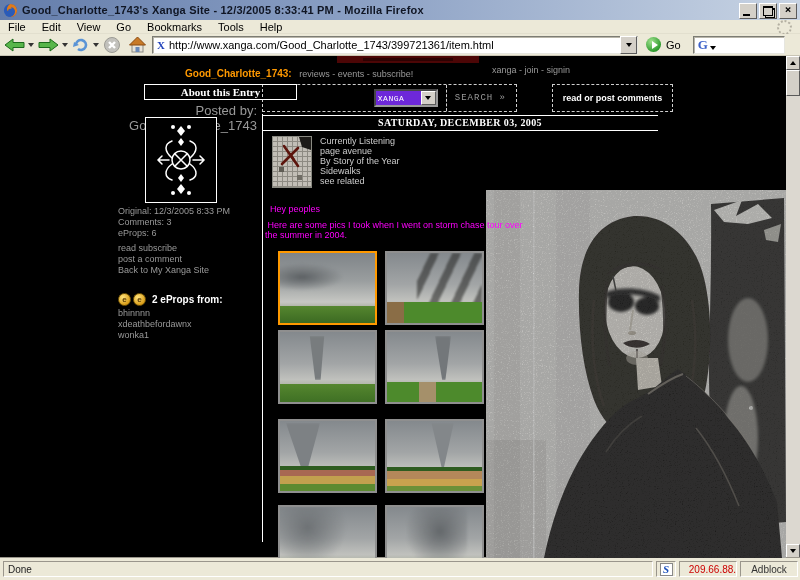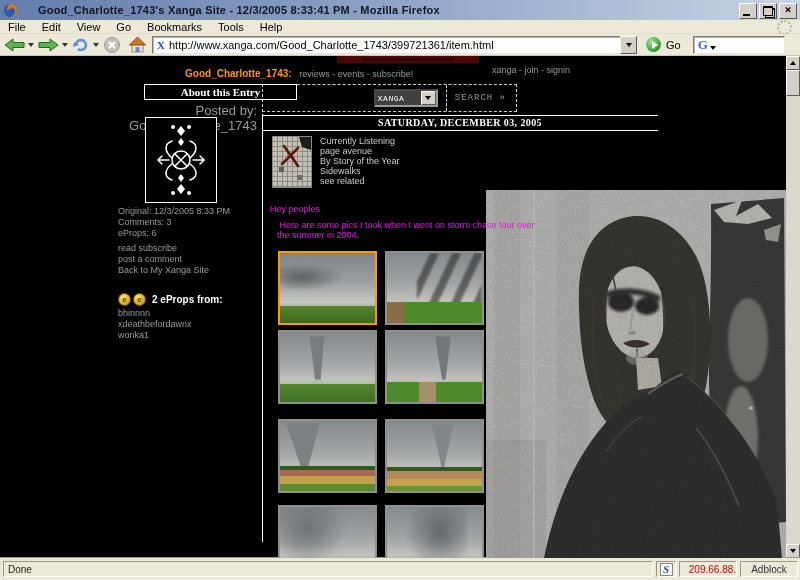--- a/index.html
+++ b/index.html
@@ -5,21 +5,21 @@
   html,body{margin:0;padding:0;}
   body{
     width:800px;height:580px;position:relative;overflow:hidden;
     font-family:"Liberation Sans","DejaVu Sans",sans-serif;
     background:#000;
   }
   
   .titlebar{
     position:absolute;left:0;top:0;width:800px;height:20px;
     background:linear-gradient(90deg,#647dab 0%,#8ba0c4 45%,#c8d4e4 100%);
-    display:flex;align-items:center;padding-left:3px;box-sizing:border-box;gap:16px;
+    display:flex;align-items:center;padding-left:3px;box-sizing:border-box;
   }
   .fxicon{width:15px;height:15px;margin-right:4px;flex:0 0 auto;}
   .titletext{font-size:11px;font-weight:bold;color:#101624;white-space:nowrap;letter-spacing:.2px;}
   .winbtns{position:absolute;right:3px;top:3px;display:flex;gap:2px;}
   .winbtn{
     width:16px;height:14px;background:#d4d0c8;position:relative;
     border:1px solid;border-color:#fff #5a5a5a #5a5a5a #fff;cursor:pointer;
     font-family:"DejaVu Sans Mono",monospace;font-size:9px;line-height:12px;text-align:center;color:#000;
   }
   .winbtn .mingl{position:absolute;left:3px;bottom:2px;width:7px;height:2px;background:#000;}
@@ -70,21 +70,21 @@
   .banner-remnant i{display:block;margin:2px auto 0;width:90px;height:3px;background:#2c0202;}
   .page-header{position:absolute;left:185px;top:7px;height:14px;white-space:nowrap;}
   .username{font-size:10px;font-weight:bold;color:#ff9900;cursor:pointer;}
   .hlinks{font-size:9px;color:#999;margin-left:3px;}
   .hright{position:absolute;left:492px;top:9px;font-size:9px;color:#999;white-space:nowrap;}
   .search-outer{
     position:absolute;left:262px;top:28px;width:255px;height:28px;border:1px dashed #cfcfcf;box-sizing:border-box;
     display:flex;align-items:center;justify-content:flex-end;
   }
   .xselect{
-    width:64px;height:18px;background:#404040;border:2px inset #9a9a9a;box-sizing:border-box;
+    width:64px;height:18px;background:#6d28d9;border:2px inset #9a9a9a;box-sizing:border-box;
     display:flex;align-items:center;cursor:pointer;
   }
   .xselect .xval{flex:1;color:#fff;font-family:"Liberation Mono","DejaVu Sans Mono",monospace;font-size:8px;padding-left:2px;letter-spacing:.5px;}
   .selbtn{width:13px;height:12px;background:#d4d0c8;border:1px solid;border-color:#fff #5a5a5a #5a5a5a #fff;display:flex;align-items:center;justify-content:center;}
   .selbtn .dc{width:0;height:0;border-left:3px solid transparent;border-right:3px solid transparent;border-top:4px solid #000;}
   .search-sep{width:0;height:26px;border-left:1px dashed #cfcfcf;margin:0 8px;}
   .searchlbl{font-size:9px;color:#9a9a9a;letter-spacing:1px;margin-right:10px;cursor:pointer;font-family:"Liberation Mono","DejaVu Sans Mono",monospace;}
   .comments-box{
     position:absolute;left:552px;top:28px;width:121px;height:28px;border:1px dashed #cfcfcf;box-sizing:border-box;
     display:flex;align-items:center;justify-content:center;color:#fff;font-weight:bold;font-size:9px;cursor:pointer;
@@ -117,21 +117,21 @@
     position:absolute;left:262px;top:59px;width:396px;height:14px;
     border-top:1px solid #fff;border-bottom:1px solid #fff;
     color:#fff;font-family:"Liberation Serif",serif;font-weight:bold;font-size:10px;
     text-align:center;line-height:14px;letter-spacing:.4px;
   }
   .album{position:absolute;left:272px;top:80px;width:38px;height:50px;border:1px solid #8a8a82;}
   .listening{position:absolute;left:320px;top:80px;font-size:9px;color:#ccc;line-height:10px;}
   .listening .lnk{cursor:pointer;}
   .greeting{position:absolute;left:270px;top:148px;font-size:9px;color:#ff00ff;}
   .bodylines{position:absolute;left:265px;top:164px;font-size:9px;color:#ff00ff;line-height:10px;z-index:5;}
-  .bodyline{white-space:pre;margin-left:12px;}
+  .bodyline{white-space:pre;}
   .photo-grid{
     position:absolute;left:278px;top:195px;width:206px;
     display:flex;flex-wrap:wrap;column-gap:8px;z-index:1;
   }
   .photo{width:95px;height:70px;border:2px solid #8f8f8f;cursor:pointer;position:relative;overflow:hidden;
     background:linear-gradient(180deg,#84898d 0%,#a2a5a6 45%,#c0c1bd 68%,#b5b8ae 74%);}
   .photo.highlight{border-color:#ff9900;}
   .photo:nth-child(n+3){margin-top:5px;}
   .photo:nth-child(n+5){margin-top:15px;}
   .photo:nth-child(n+7){margin-top:12px;}
@@ -287,20 +287,21 @@
   <div class="search-outer">
     <div class="xselect">
       <span class="xval">XANGA</span>
       <span class="selbtn">
           <span class="dc"></span>
         </span>
     </div>
     <span class="search-sep"></span>
     <span class="searchlbl">SEARCH »</span>
   </div>
+  <div class="comments-box">read or post comments</div>
 
   <div class="about-box">About this Entry</div>
   <div class="postedby">Posted by: Good_Charlotte_1743</div>
 
   <svg class="ornament" viewBox="0 0 70 84">
     <g stroke="#fff" fill="none" stroke-width="1.5" stroke-linecap="round">
       <circle cx="35" cy="42" r="9"></circle>
       <path d="M29,36 L41,48 M41,36 L29,48"></path>
       <path d="M26,40 C18,33 18,26 26,23"></path>
       <path d="M44,40 C52,33 52,26 44,23"></path>

